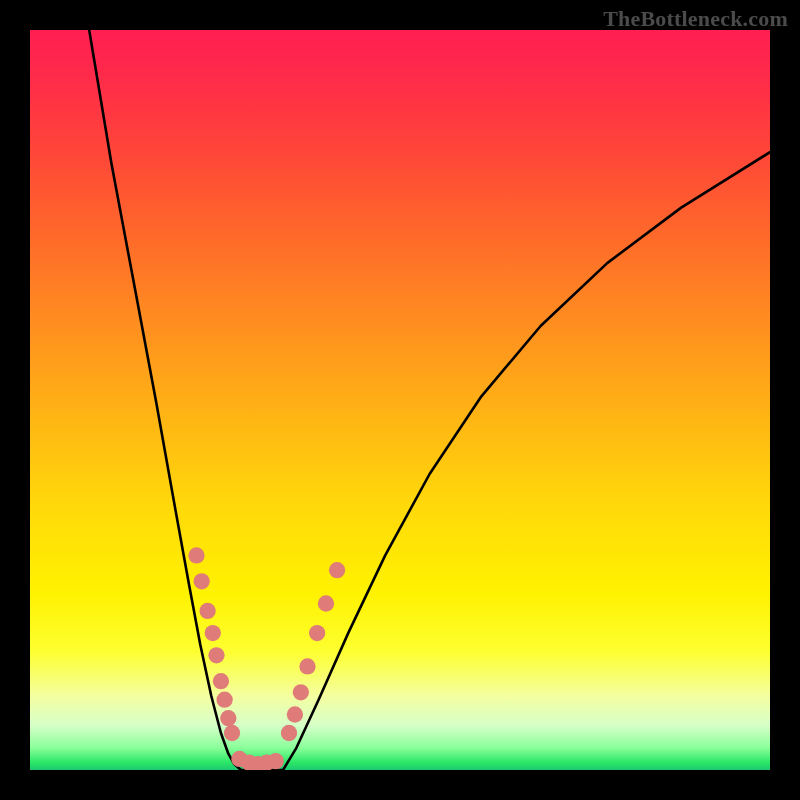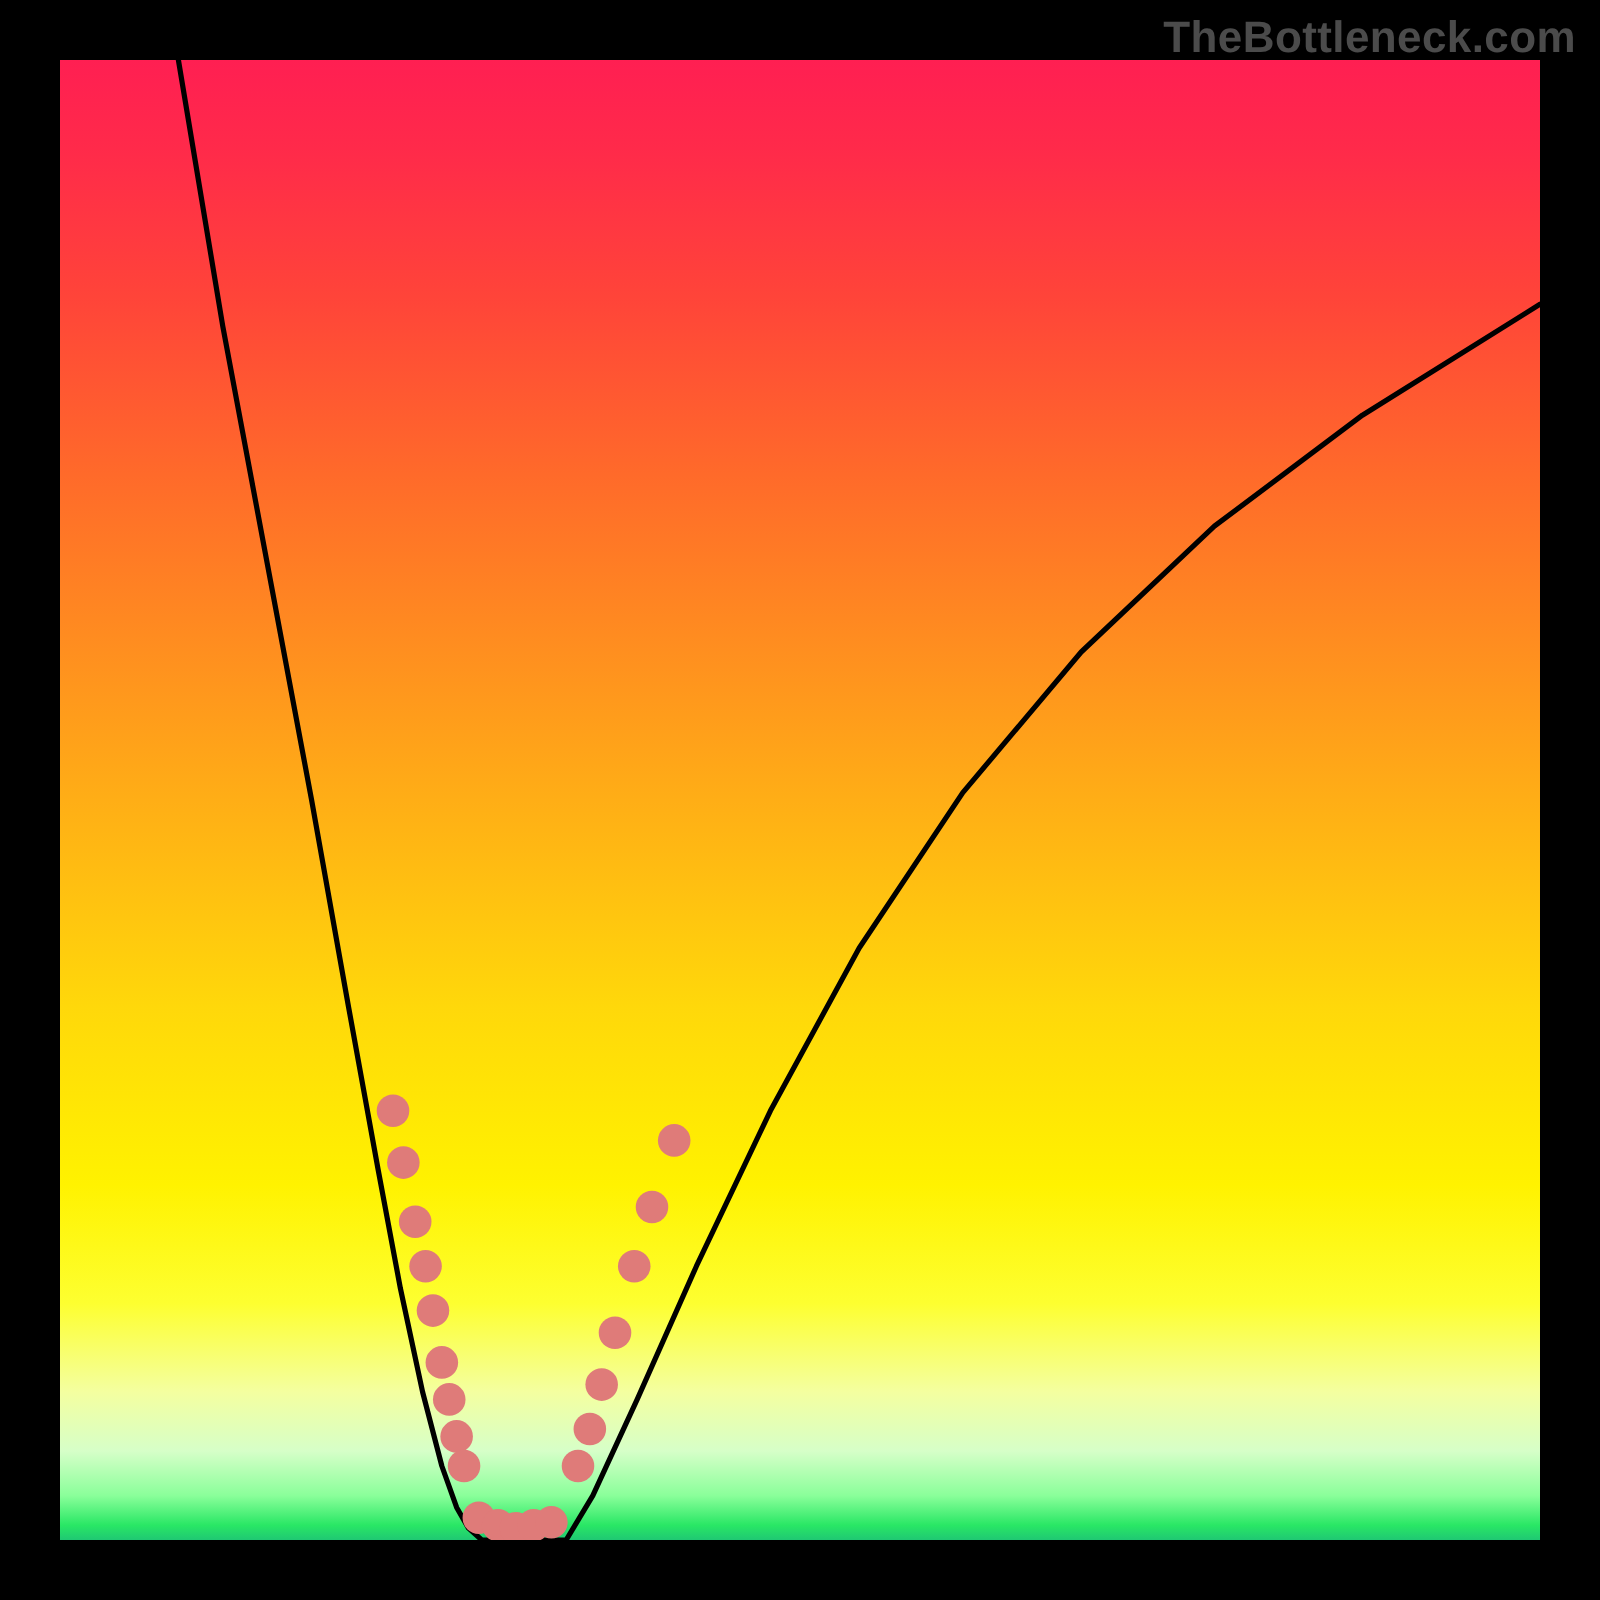--- a/index.html
+++ b/index.html
@@ -51,20 +51,21 @@
   }
   .watermark {
     position: absolute;
     top: 6px;
     right: 12px;
     color: #4b4b4b;
     font-size: 22px;
     font-weight: 600;
     letter-spacing: 0.2px;
     user-select: none;
+    font-family: Liberation Serif, serif;
   }
   svg.curve {
     position: absolute;
     left: 0;
     top: 0;
     width: 100%;
     height: 100%;
   }
 </style>
 </head>

